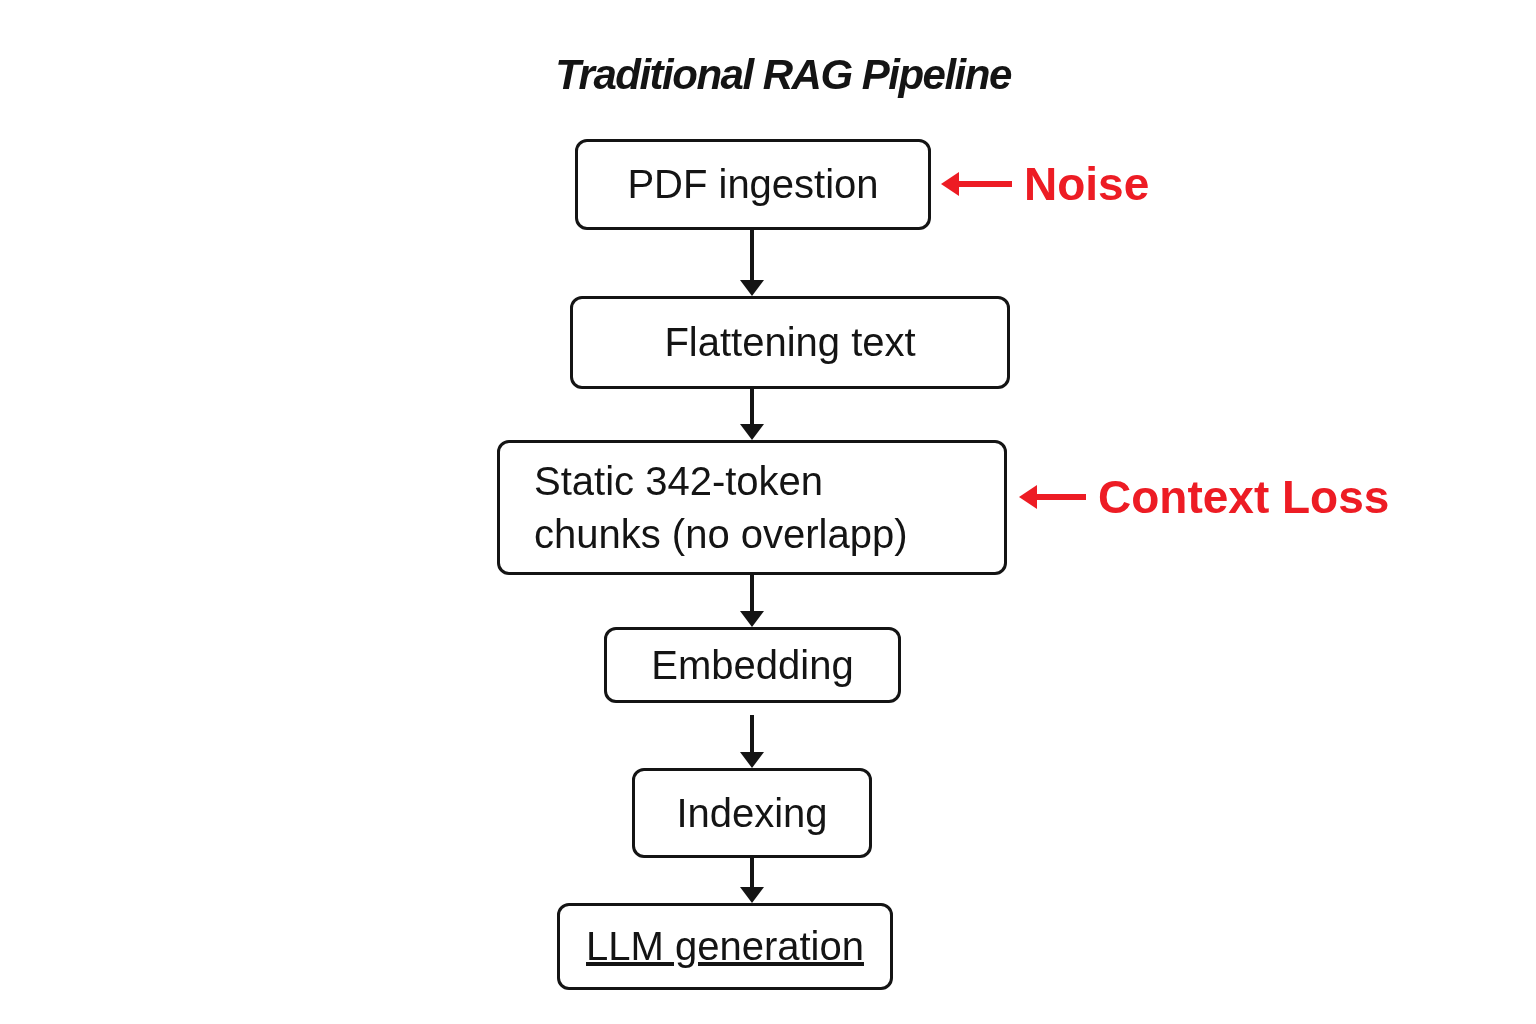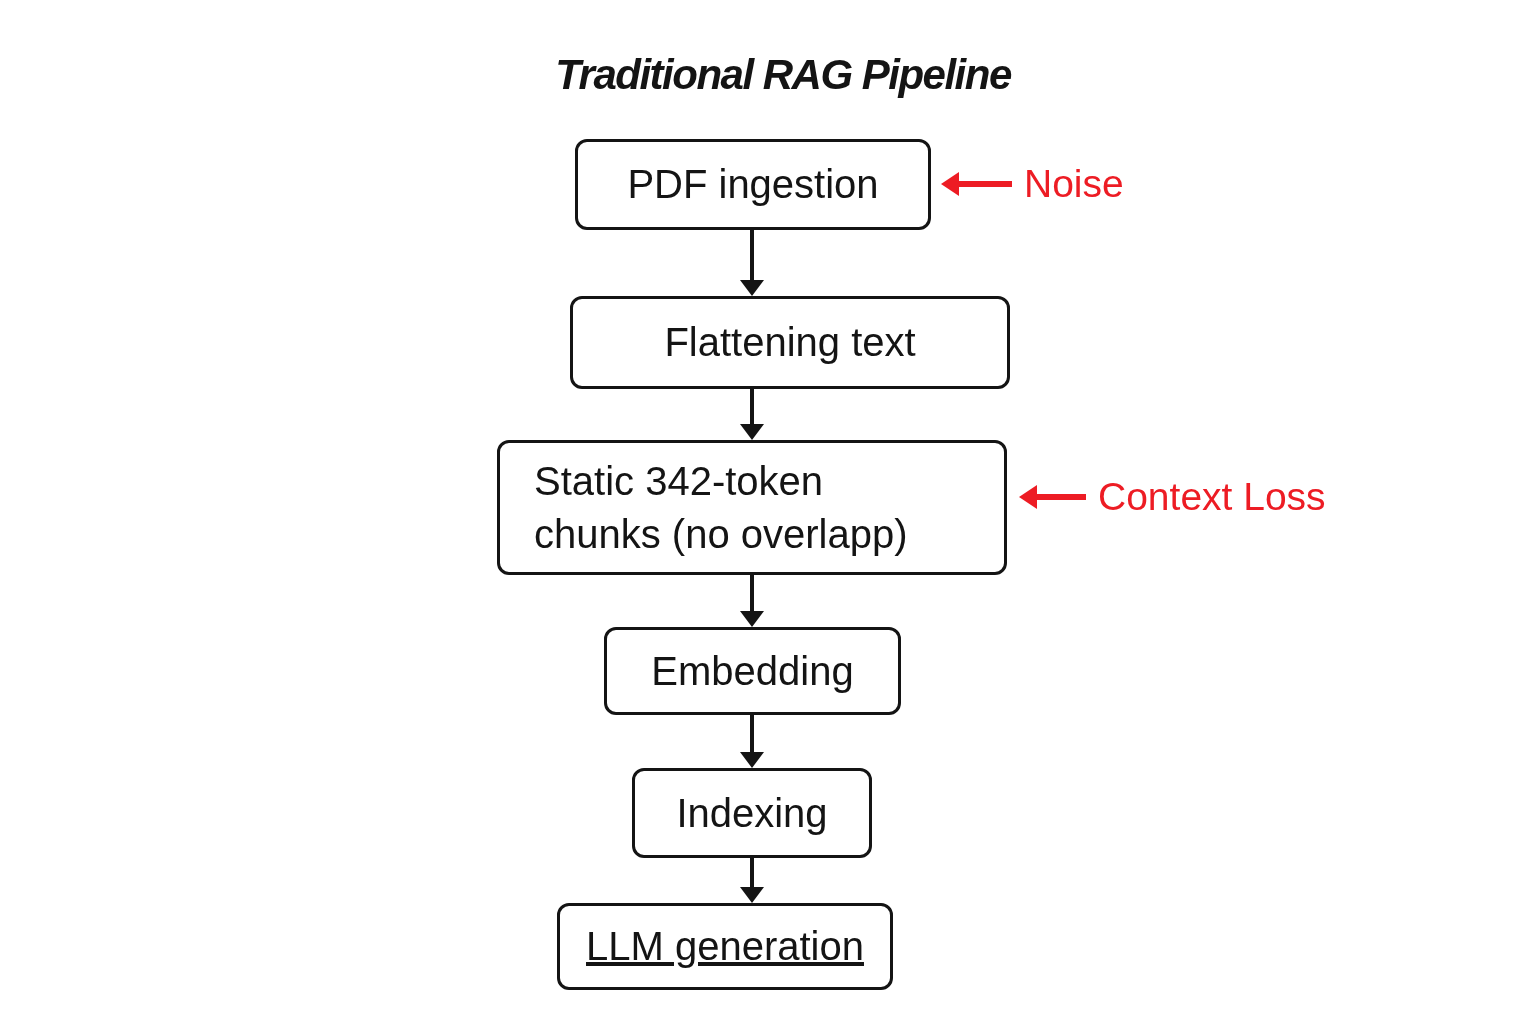--- a/index.html
+++ b/index.html
@@ -68,22 +68,22 @@
     border-bottom:12px solid transparent;
     border-right:18px solid var(--red);
   }
   .red-line{
     position:absolute;
     height:6px;
     background:var(--red);
   }
   .red-label{
     position:absolute;
-    font-size:39px;
-    font-weight:400;
+    font-size:46px;
+    font-weight:700;
     line-height:52px;
     color:var(--red);
     white-space:nowrap;
   }
 </style>
 </head>
 <body>
 
 <div class="title">Traditional RAG Pipeline</div>
 
@@ -93,21 +93,21 @@
 
 <div class="node" style="left:570px;top:296px;width:440px;height:93px;">
   <span>Flattening text</span>
 </div>
 
 <div class="node left-align" style="left:497px;top:440px;width:510px;height:135px;">
   <span>Static 342-token
 chunks (no overlapp)</span>
 </div>
 
-<div class="node" style="left:604px;top:627px;width:297px;height:88px;">
+<div class="node" style="left:604px;top:627px;width:297px;height:76px;">
   <span>Embedding</span>
 </div>
 
 <div class="node" style="left:632px;top:768px;width:240px;height:90px;">
   <span>Indexing</span>
 </div>
 
 <div class="node" style="left:557px;top:903px;width:336px;height:87px;text-decoration:underline;">
   <span>LLM generation</span>
 </div>

